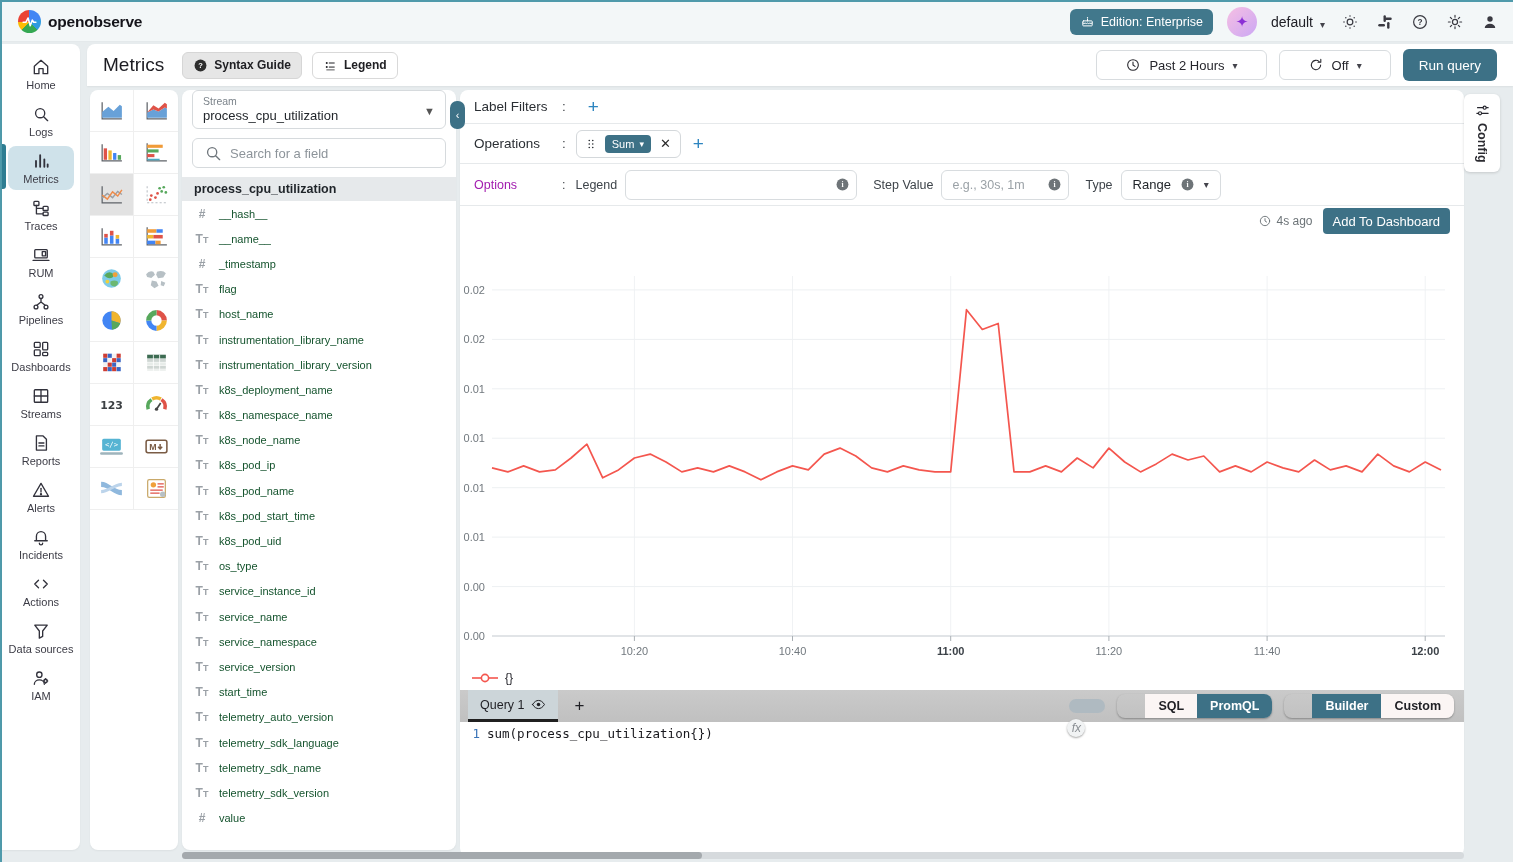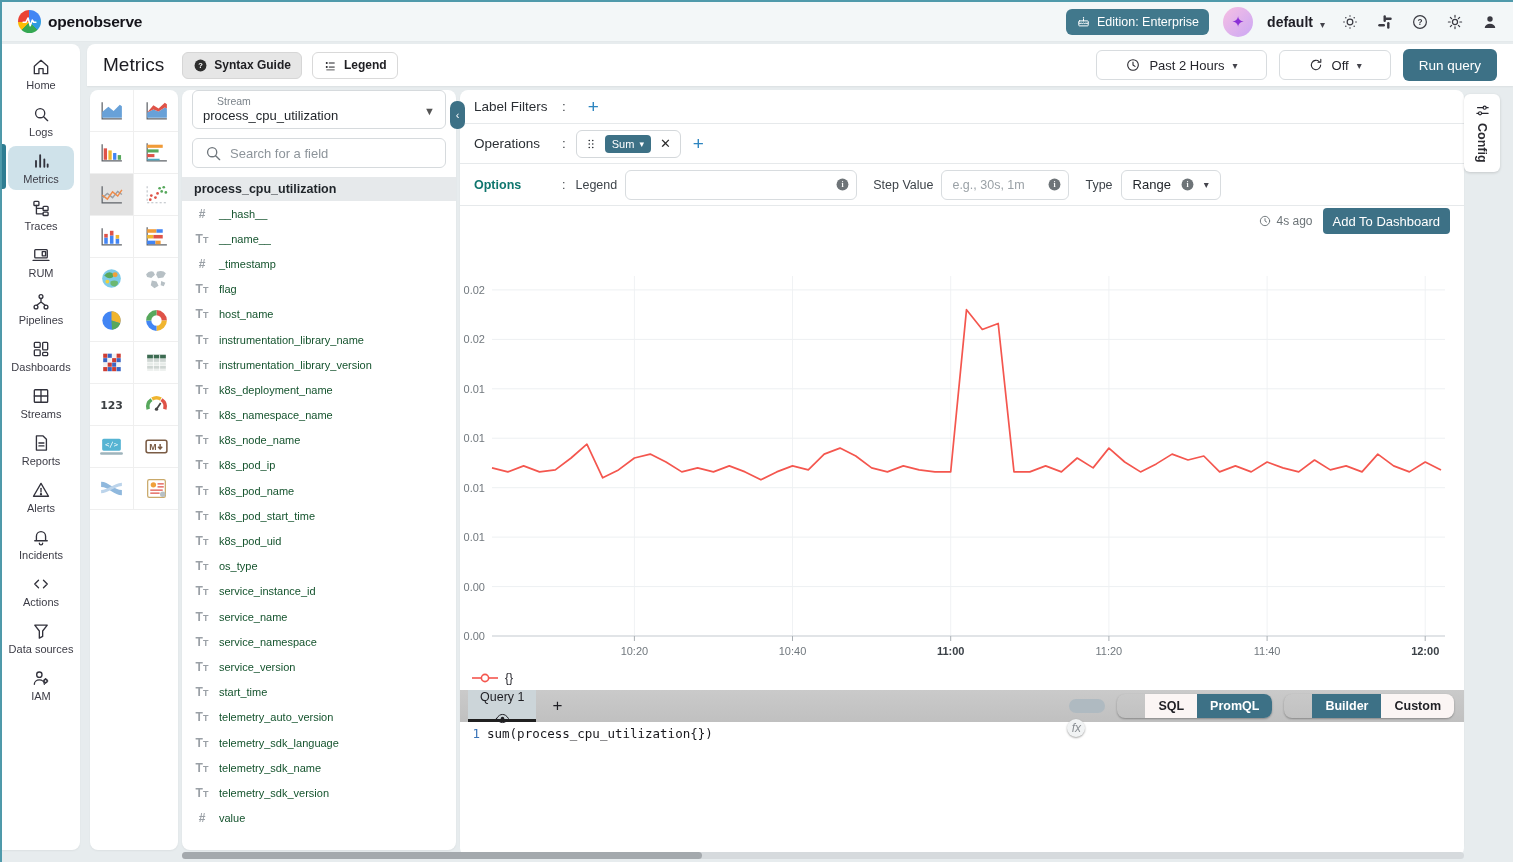--- a/index.html
+++ b/index.html
@@ -9,21 +9,21 @@
 
   
   .topbar { position:absolute; top:0; left:0; right:0; height:40px; background:#f3f7f8; border-bottom:1px solid #e4e9eb; display:flex; align-items:center; justify-content:space-between; padding:0 14px 0 16px; }
   .logo { display:flex; align-items:center; gap:7px; }
   .logo-mark { width:23px; height:23px; border-radius:50%; background:conic-gradient(#4285f4 0 22%, #2e9be0 22% 38%, #34a853 38% 62%, #fbbc05 62% 75%, #ea4335 75% 100%); display:flex; align-items:center; justify-content:center; }
   .logo-mark svg { width:17px; height:17px; }
   .logo-text { font-size:15.5px; font-weight:700; color:#14141a; letter-spacing:-.2px; }
   .topbar-right { display:flex; align-items:center; gap:14px; }
   .edition-badge { background:#41788c; color:#fff; border-radius:6px; height:26px; display:flex; align-items:center; gap:6px; padding:0 10px; font-size:12.5px; }
   .ai-btn { width:30px; height:30px; border-radius:50%; border:none; background:linear-gradient(135deg,#f6bfe3,#cba7f4); color:#8b2fd6; font-size:15px; cursor:pointer; display:flex; align-items:center; justify-content:center; }
-  .org-select { display:flex; align-items:flex-end; gap:7px; font-size:14px; font-weight:700; color:#202027; cursor:pointer; margin-right:2px; }
+  .org-select { display:flex; align-items:flex-end; gap:7px; font-size:14px; font-weight:400; color:#202027; cursor:pointer; margin-right:2px; }
   .caret { font-size:10px; color:#44444c; }
   .hicons { display:flex; align-items:center; gap:17px; color:#3a3a42; }
   .hicons .icn { cursor:pointer; }
   .icn { display:inline-flex; align-items:center; justify-content:center; }
   .icn svg { display:block; }
 
   
   .page-toolbar { position:absolute; top:42px; left:85px; right:0; height:42px; background:#fff; border-radius:8px 0 0 0; box-shadow:0 1px 2px rgba(0,0,0,.05); display:flex; align-items:center; padding:0 16px; }
   .page-title { font-size:19px; color:#1c1c22; margin-right:18px; }
   .chip { display:flex; align-items:center; gap:6px; height:27px; padding:0 10px; border-radius:6px; font-size:12px; font-weight:700; color:#202024; cursor:pointer; }
@@ -44,41 +44,41 @@
   .chart-types { position:absolute; top:88px; left:88px; width:88px; bottom:12px; background:#fff; border-radius:8px; box-shadow:0 1px 2px rgba(0,0,0,.05); overflow:hidden; }
   .ct-grid { display:grid; grid-template-columns:44px 44px; }
   .ct-cell { width:44px; height:42px; border-right:1px solid #efefef; border-bottom:1px solid #efefef; display:flex; align-items:center; justify-content:center; cursor:pointer; }
   .ct-cell:nth-child(2n) { border-right:none; }
   .ct-cell.selected { background:#e2e2e2; }
 
   
   .fields-panel { position:absolute; top:88px; left:180px; width:274px; bottom:12px; background:#fff; border-radius:8px; box-shadow:0 1px 2px rgba(0,0,0,.05); overflow:hidden; }
   .fields-title { font-size:15px; font-weight:700; color:#1e1e26; padding:11px 12px 8px; }
   .stream-box { margin:0 10px; border:1px solid #d6dadd; border-radius:6px; padding:4px 26px 5px 10px; position:relative; cursor:pointer; }
-  .stream-label { font-size:10.5px; color:#7b838a;margin-left:14px; }
+  .stream-label { font-size:10.5px; color:#7b838a; }
   .stream-value { font-size:13px; color:#22262b; margin-top:1px; }
   .stream-caret { position:absolute; right:10px; top:14px; font-size:11px; color:#555; }
   .search-box { margin:9px 10px; border:1px solid #d6dadd; border-radius:6px; height:30px; display:flex; align-items:center; gap:7px; padding:0 10px; color:#6f767c; }
   .search-box input { border:none; outline:none; flex:1; font-size:13px; font-family:inherit; color:#26262c; background:transparent; }
   .search-box input::placeholder { color:#8d949a; }
   .group-header { background:#e6e9eb; padding:5px 12px; font-size:12.5px; font-weight:600; color:#1f2429; }
   .field-row { height:25.2px; display:flex; align-items:center; gap:9px; padding:0 12px; cursor:pointer; }
   .ficon { width:16px; font-size:12px; color:#9aa0a6; font-weight:600; text-align:center; flex:none; }
   .ficon .sub-t { font-size:9px; }
   .fname { font-size:11px; color:#14532d; white-space:nowrap; }
 
   
   .main-panel { position:absolute; top:88px; left:458px; width:1004px; bottom:12px; background:#fff; border-radius:8px; box-shadow:0 1px 2px rgba(0,0,0,.05); }
   .collapse-pill { position:absolute; left:-10px; top:11px; width:15px; height:28px; background:#3d7186; border-radius:7px; color:#fff; font-size:11px; display:flex; align-items:center; justify-content:center; cursor:pointer; z-index:3; }
   .qrow { display:flex; align-items:center; padding:0 14px; border-bottom:1px solid #e6e9eb; font-size:13.5px; color:#2b2f34; }
   .qrow.r1 { height:34px; }
   .qrow.r2 { height:40px; }
   .qrow.r3 { height:42px; font-size:12.5px; }
   .row-label { width:88px; flex:none; }
-  .row-label.b { font-weight:700; color:#0f766e; }
+  .row-label.b { font-weight:400; color:#a21caf; }
   .colon { margin-right:10px; color:#44484d; }
   .plus-blue { color:#2d85c0; font-size:19px; font-weight:400; margin-left:12px; cursor:pointer; line-height:1; }
   .op-group { display:flex; align-items:center; gap:7px; border:1px solid #d4d8db; border-radius:6px; padding:4px 7px; }
   .sum-chip { background:#3d7186; color:#fff; border-radius:4px; font-size:11px; padding:3px 7px; display:flex; align-items:center; gap:5px; cursor:pointer; }
   .sum-chip .caret { color:#fff; font-size:9px; }
   .x-close { font-size:13px; color:#2b2b2b; cursor:pointer; padding:0 2px; }
   .sub-label { color:#3e444a; margin-right:8px; }
   .opt-input { position:relative; display:flex; align-items:center; border:1px solid #d8dcdf; border-radius:6px; height:30px; margin-right:16px; background:#fff; }
   .opt-input input { border:none; outline:none; height:100%; padding:0 26px 0 10px; font-size:12.5px; font-family:inherit; background:transparent; width:100%; }
   .opt-input input::placeholder { color:#9aa1a6; }
@@ -88,21 +88,21 @@
   .type-box { display:flex; align-items:center; gap:9px; border:1px solid #d8dcdf; border-radius:6px; height:30px; padding:0 11px; font-size:13px; color:#23272c; cursor:pointer; }
   .dash-row { height:30px; display:flex; align-items:center; justify-content:flex-end; gap:10px; padding:0 14px; }
   .ago { display:flex; align-items:center; gap:5px; font-size:12px; color:#6d7478; }
   .add-dash-btn { height:26px; padding:0 10px; background:#3d7186; color:#fff; border:none; border-radius:4px; font-size:13px; cursor:pointer; }
   .chart-wrap { position:relative; }
   #chart-svg { display:block; }
   .chart-legend { height:24px; display:flex; align-items:center; gap:7px; padding-left:12px; font-size:12px; color:#26262c; }
 
   
   .query-bar { height:32px; background:linear-gradient(#cacaca,#c0c0c0); display:flex; align-items:center; padding-left:8px; }
-  .query-tab { height:100%; background:#ccd5d9; display:flex; align-items:center; gap:7px; padding:0 12px; font-size:12.5px; color:#1f1f24; border-bottom:3px solid #202020; cursor:pointer;flex-direction:column; }
+  .query-tab { height:100%; background:#ccd5d9; display:flex; align-items:center; gap:7px; padding:0 12px; font-size:12.5px; color:#1f1f24; border-bottom:3px solid #202020; cursor:pointer; }
   .tab-plus { margin-left:16px; font-size:17px; color:#1f1f24; cursor:pointer; }
   .qb-right { margin-left:auto; display:flex; align-items:center; gap:12px; padding-right:10px; }
   .fx-toggle { width:36px; height:14px; background:#afbac1; border-radius:7px; position:relative; cursor:pointer; }
   .fx-knob { position:absolute; left:-2px; top:-2px; width:18px; height:18px; border-radius:50%; background:#f1f3f4; box-shadow:0 1px 2px rgba(0,0,0,.35); font-size:12px; font-style:italic; color:#8a8f94; display:flex; align-items:center; justify-content:center;margin-top:22px; }
   .seg { display:flex; border-radius:8px; overflow:hidden; box-shadow:0 1px 2px rgba(0,0,0,.3);padding-left:28px; }
   .seg-btn { padding:5px 13px; font-size:12.5px; font-weight:700; background:#fbf5f4; color:#1f1f24; cursor:pointer; border:none; font-family:inherit; }
   .seg-btn.on { background:#3d7186; color:#fff; }
   .code-editor { background:#fff; height:134px; display:flex; font-family:"DejaVu Sans Mono","Liberation Mono",monospace; font-size:12.5px; padding-top:4px; border-radius:0 0 8px 8px; }
   .code-gutter { width:20px; text-align:right; color:#3a74b8; flex:none; }
   .code-text { padding-left:7px; color:#17171c; white-space:pre; }

